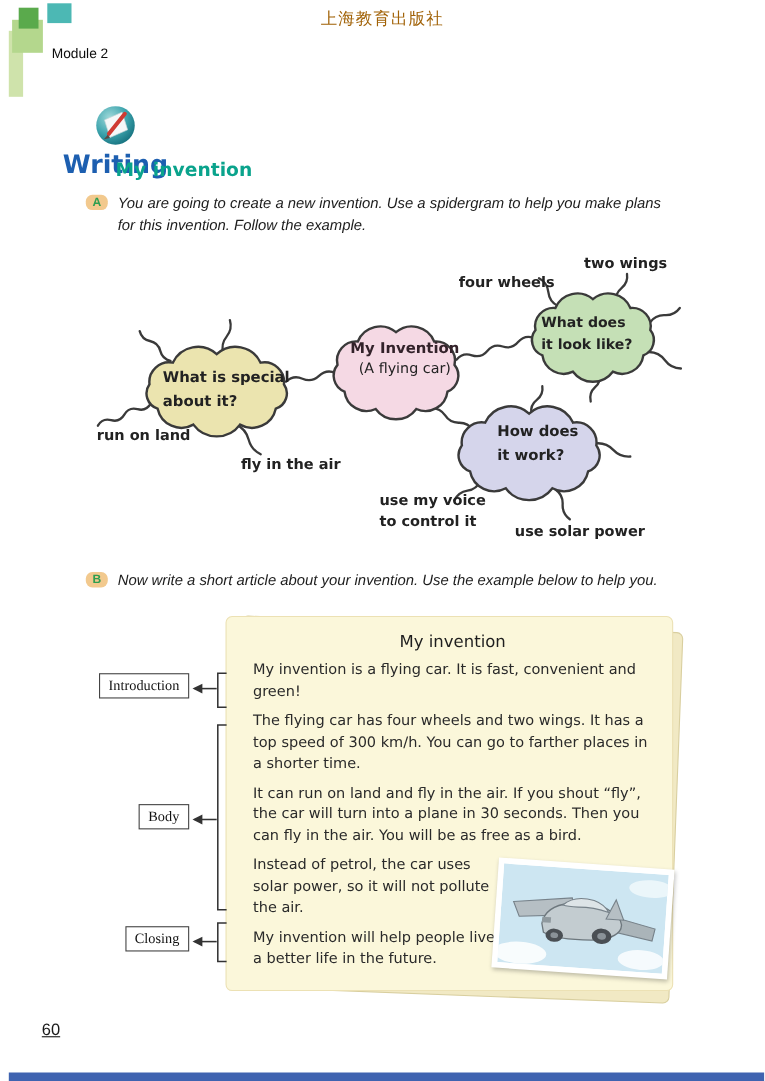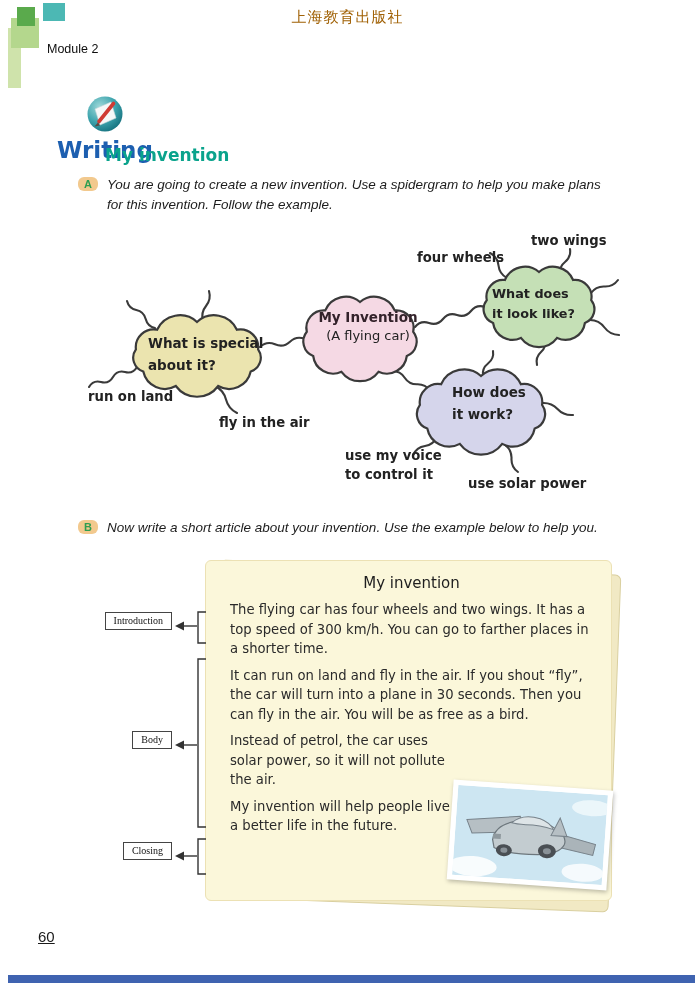--- a/index.html
+++ b/index.html
@@ -61,21 +61,21 @@
       font-family:"DejaVu Sans",sans-serif;}
   .np.narrow{max-width:232px;}
 
   
   .photo{position:absolute;left:450px;top:785px;background:#fff;padding:5px;
          box-shadow:1px 2px 4px rgba(0,0,0,.25);transform:rotate(4deg);}
   .photo svg{display:block;}
 
   
   .struct-box{position:absolute;right:523px;border:1.3px solid #444;background:#fff;
-              padding:2px 8px 3px;font-family:"Liberation Serif",serif;font-size:10px;
+              padding:2px 8px 3px;font-family:"Liberation Serif",serif;font-size:13px;
               color:#111;white-space:nowrap;}
   #box-0{top:612px;} #box-1{top:731px;} #box-2{top:842px;}
   .overlay-svg{position:absolute;left:0;top:0;pointer-events:none;}
 
   
   .pagenum{position:absolute;left:38px;top:928px;font-size:15px;color:#1a1a1a;text-decoration:underline;}
   .footer-bar{position:absolute;left:8px;top:975px;width:687px;height:8px;background:#3f63b0;}
 </style>
 </head>
 <body>
@@ -158,20 +158,21 @@
   <div class="leaf" id="leaf-5">use solar power</div>
 
   <div class="task task-b">
     <span class="badge">B</span>
     <div class="task-text">Now write a short article about your invention. Use the example below to help you.</div>
   </div>
 
   <div class="note-back"></div>
   <div class="note">
     <div class="note-title">My invention</div>
+    <p class="np">My invention is a flying car. It is fast, convenient and green!</p>
     <p class="np">The flying car has four wheels and two wings. It has a top speed of 300 km/h. You can go to farther places in a shorter time.</p>
     <p class="np">It can run on land and fly in the air. If you shout “fly”, the car will turn into a plane in 30 seconds. Then you can fly in the air. You will be as free as a bird.</p>
     <p class="np narrow">Instead of petrol, the car uses solar power, so it will not pollute the air.</p>
     <p class="np narrow">My invention will help people live a better life in the future.</p>
   </div>
 
   <div class="photo">
     <svg width="150" height="90" viewBox="0 0 150 90">
       <rect width="150" height="90" fill="#cde6f2"></rect>
       <ellipse cx="20" cy="80" rx="24" ry="10" fill="#ffffff" opacity="0.85"></ellipse>

